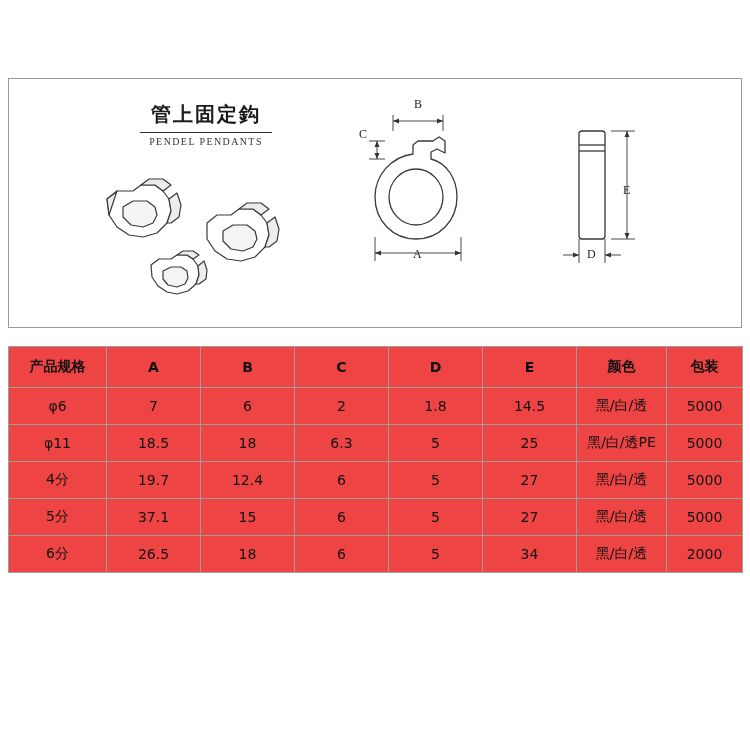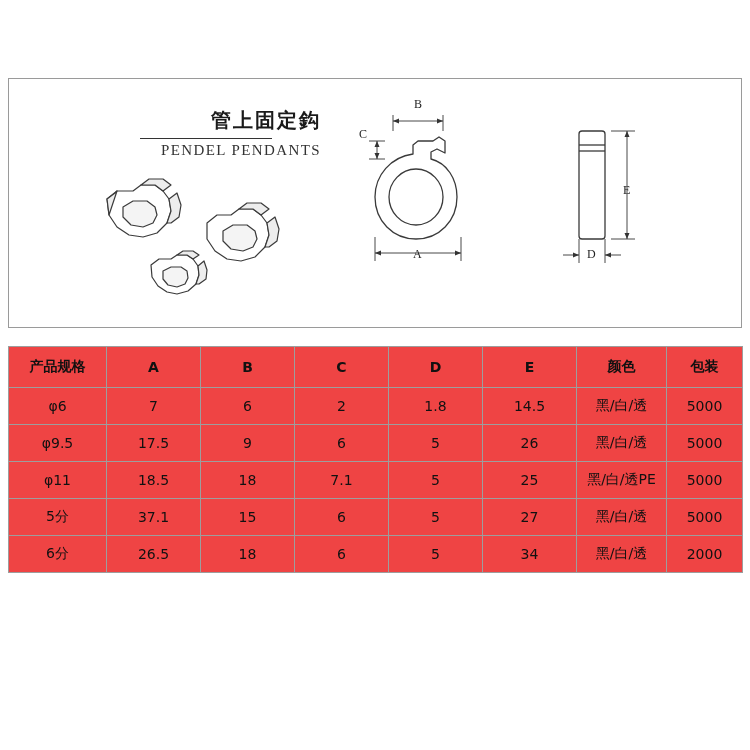--- a/index.html
+++ b/index.html
@@ -28,40 +28,40 @@
     top: 78px;
     width: 734px;
     height: 250px;
     border: 1px solid #9a9a9a;
     box-sizing: border-box;
     background: #fff;
   }
   .title-block {
     position: absolute;
     left: 82px;
-    top: 28px;
+    top: 22px;
     width: 230px;
-    text-align: right;
+    text-align: center;
   }
   .title-cn {
     font-family: "DejaVu Sans", sans-serif;
     font-size: 20px;
     font-weight: bold;
     letter-spacing: 2px;
     color: #1a1a1a;
   }
   .title-rule {
     width: 132px;
     height: 1px;
     background: #333;
     margin: 4px auto 3px auto;
   }
   .title-en {
     font-family: "Liberation Serif", serif;
-    font-size: 15px;
+    font-size: 10px;
     letter-spacing: 1.4px;
     color: #333;
   }
   .art {
     position: absolute;
   }
   .dimlabel {
     position: absolute;
     font-family: "Liberation Serif", serif;
     font-size: 12px;
@@ -230,37 +230,37 @@
         <td class="cn">φ6</td>
         <td class="num">7</td>
         <td class="num">6</td>
         <td class="num">2</td>
         <td class="num">1.8</td>
         <td class="num">14.5</td>
         <td class="cn">黑/白/透</td>
         <td class="num">5000</td>
       </tr>
       <tr>
-        <td class="cn">φ9.5</td>
-        <td class="num">17.5</td>
-        <td class="num">9</td>
-        <td class="num">6</td>
-        <td class="num">5</td>
-        <td class="num">26</td>
-        <td class="cn">黑/白/透</td>
-        <td class="num">5000</td>
-      </tr>
-      <tr>
         <td class="cn">φ11</td>
         <td class="num">18.5</td>
         <td class="num">18</td>
-        <td class="num">7.1</td>
+        <td class="num">6.3</td>
         <td class="num">5</td>
         <td class="num">25</td>
         <td class="cn">黑/白/透PE</td>
+        <td class="num">5000</td>
+      </tr>
+      <tr>
+        <td class="cn">4分</td>
+        <td class="num">19.7</td>
+        <td class="num">12.4</td>
+        <td class="num">6</td>
+        <td class="num">5</td>
+        <td class="num">27</td>
+        <td class="cn">黑/白/透</td>
         <td class="num">5000</td>
       </tr>
       <tr>
         <td class="cn">5分</td>
         <td class="num">37.1</td>
         <td class="num">15</td>
         <td class="num">6</td>
         <td class="num">5</td>
         <td class="num">27</td>
         <td class="cn">黑/白/透</td>

